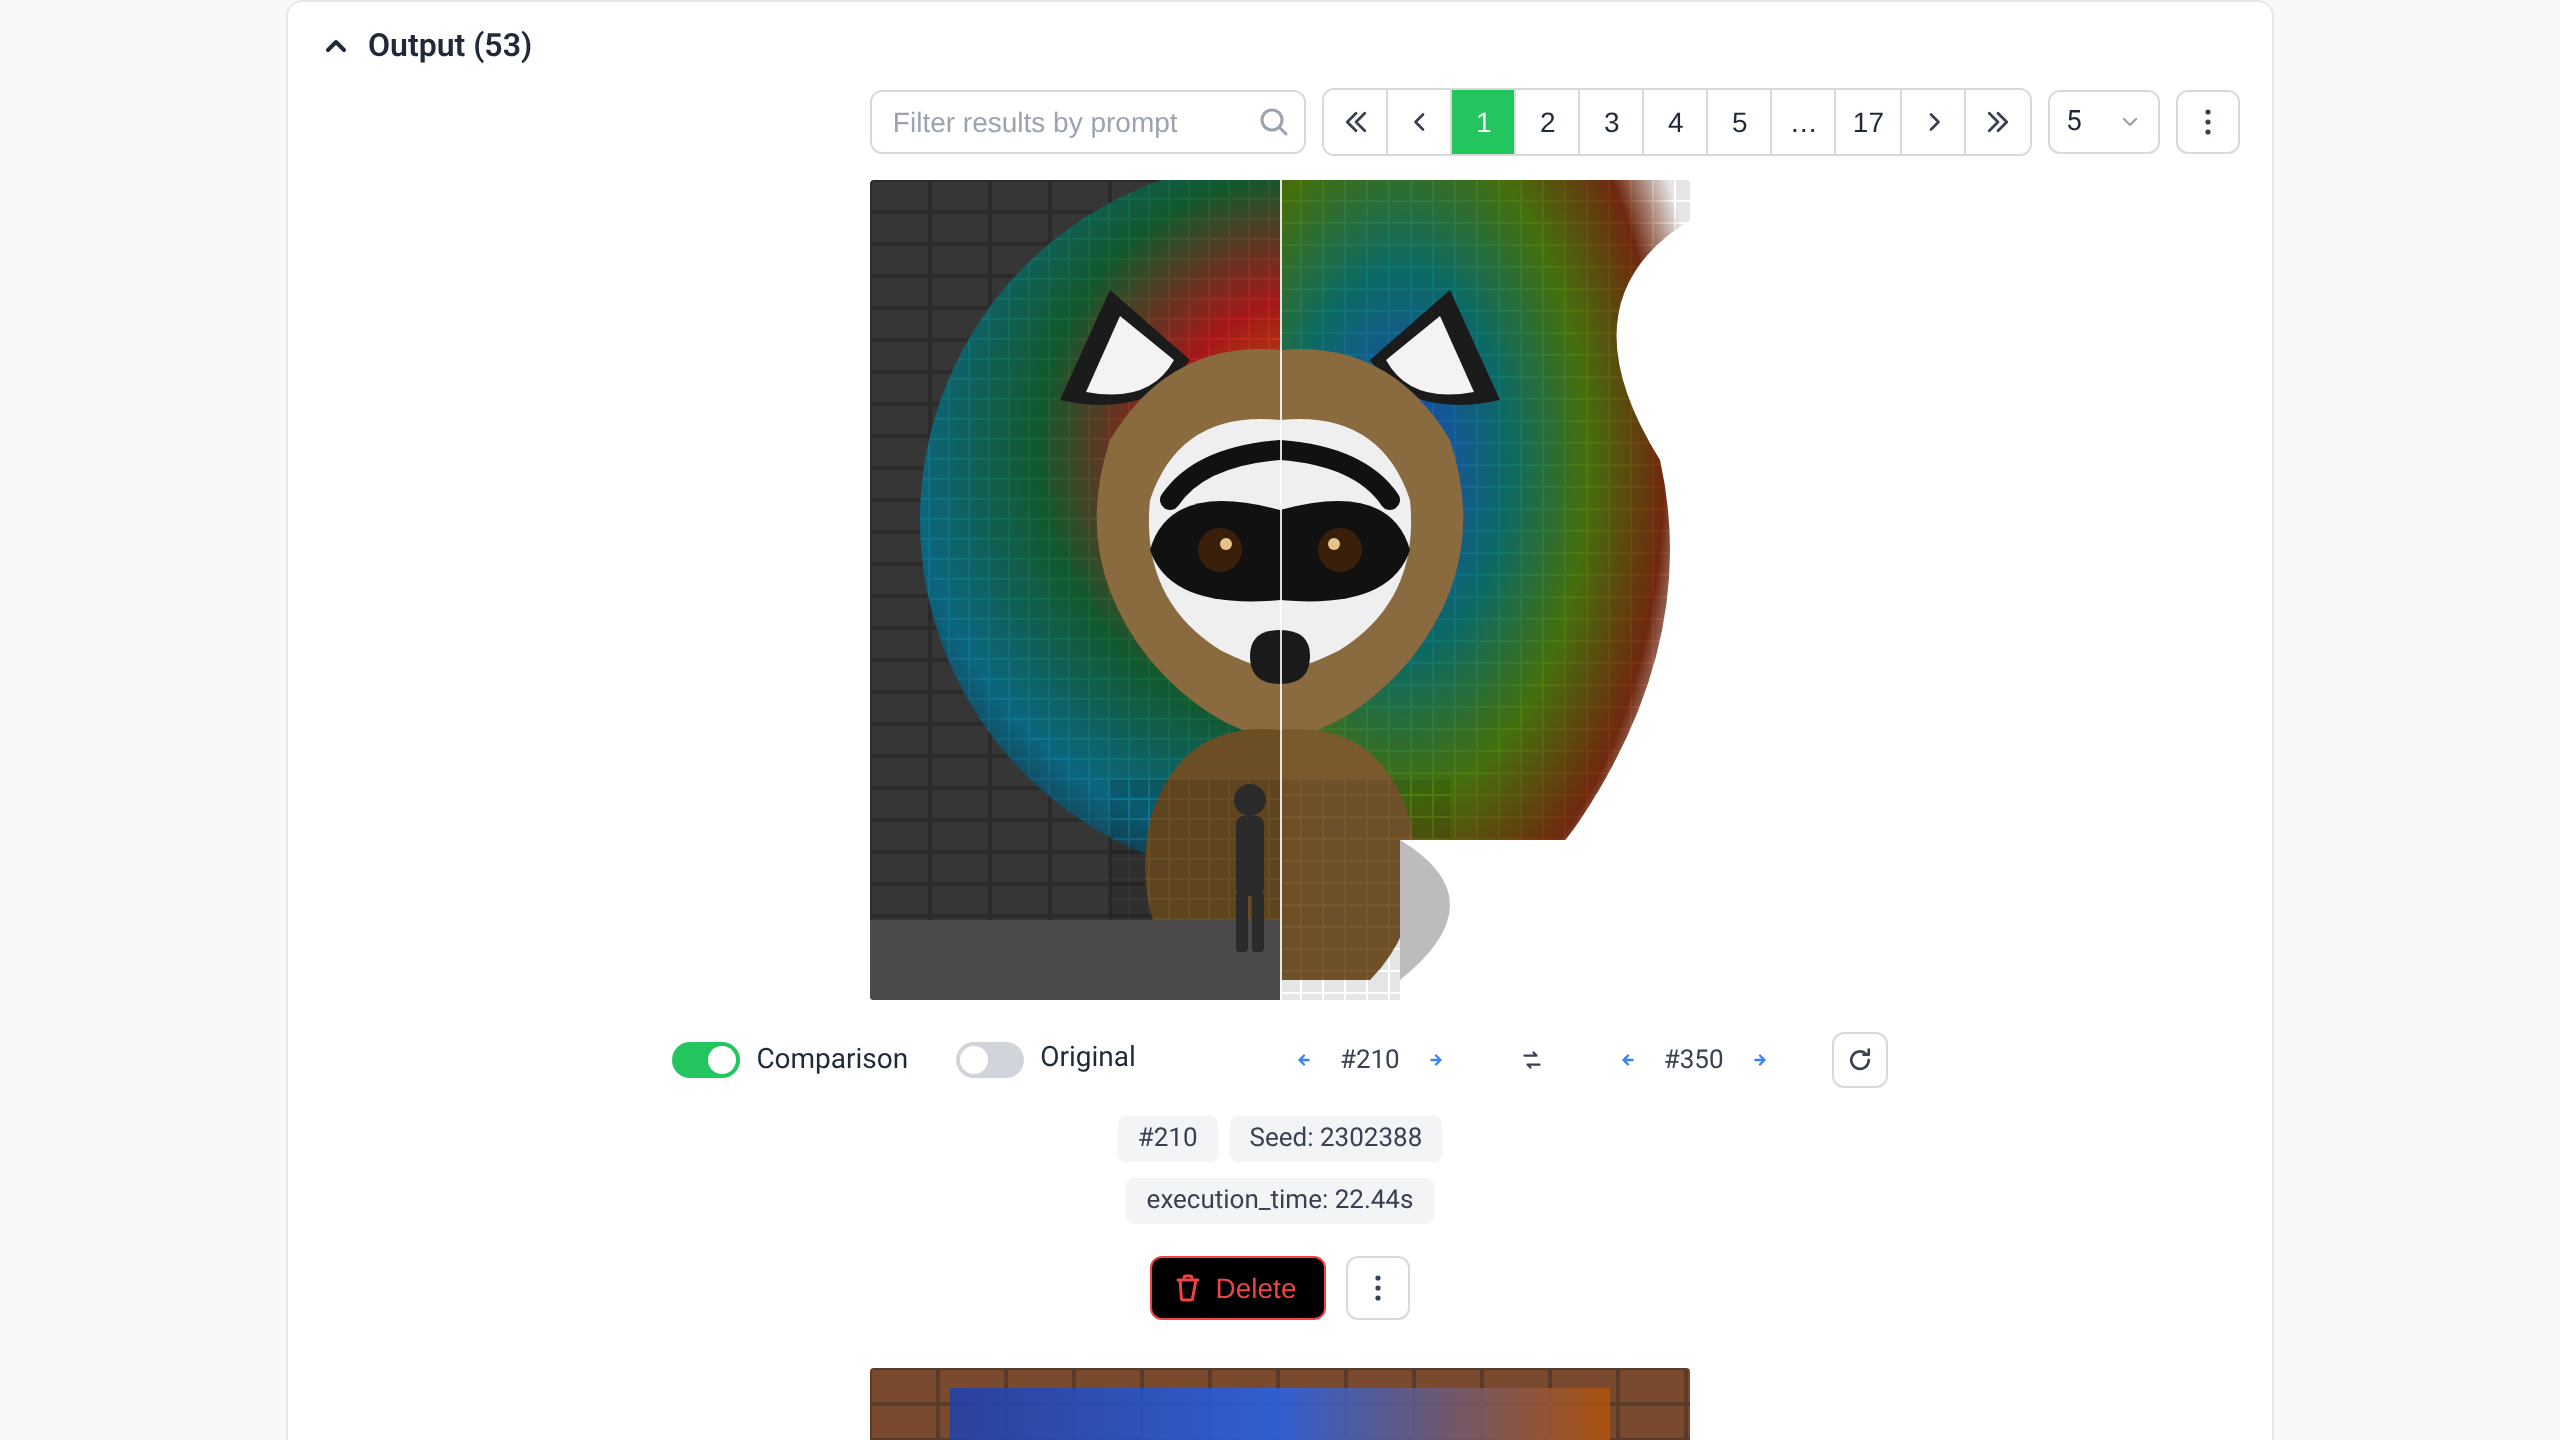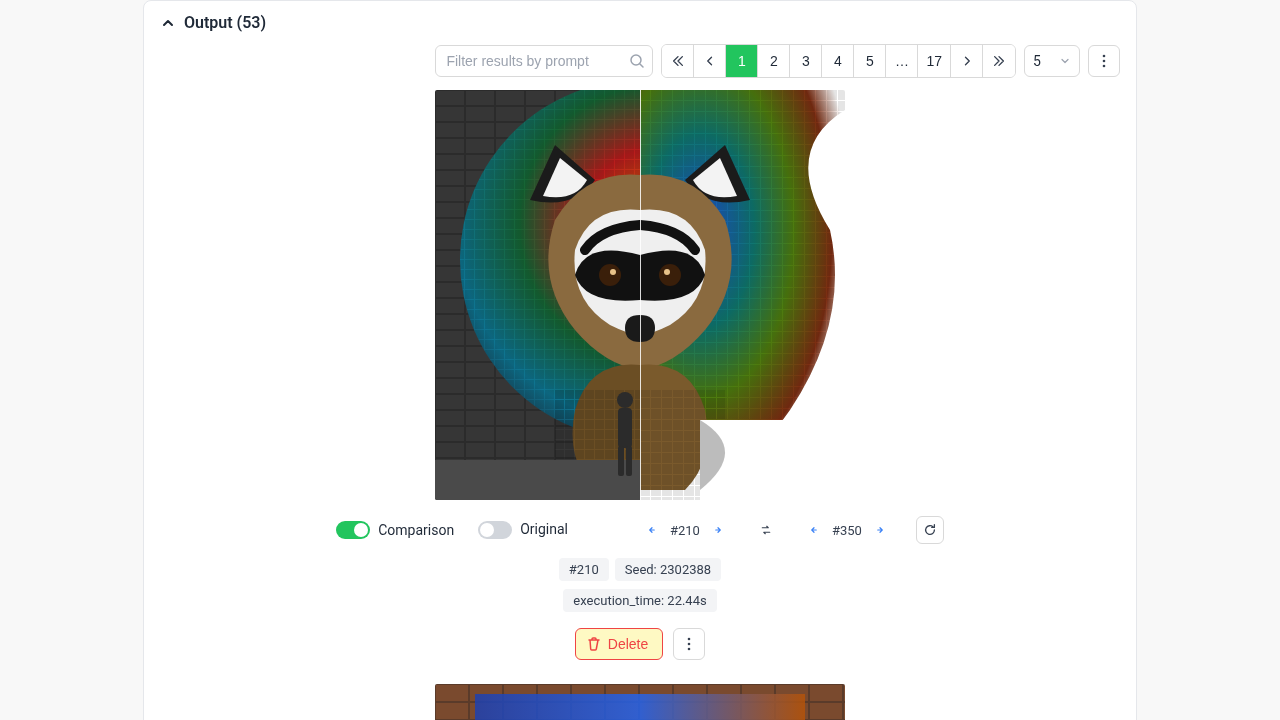--- a/index.html
+++ b/index.html
@@ -158,21 +158,21 @@
   .chip-wrap{white-space:normal}
   .actions{
     display:flex;align-items:center;gap:10px;
     margin-top:16px;
   }
   .btn-delete{
     height:32px;
     padding:0 14px 0 10px;
     border:1px solid var(--red);
     color:var(--red);
-    background:#fef9c3;
+    background:#000000;
     border-radius:6px;
     display:flex;align-items:center;gap:6px;
     font-size:14px;
     cursor:pointer;
   }
   
   .preview2{
     width:410px;height:88px;
     border-radius:2px;
     overflow:hidden;

